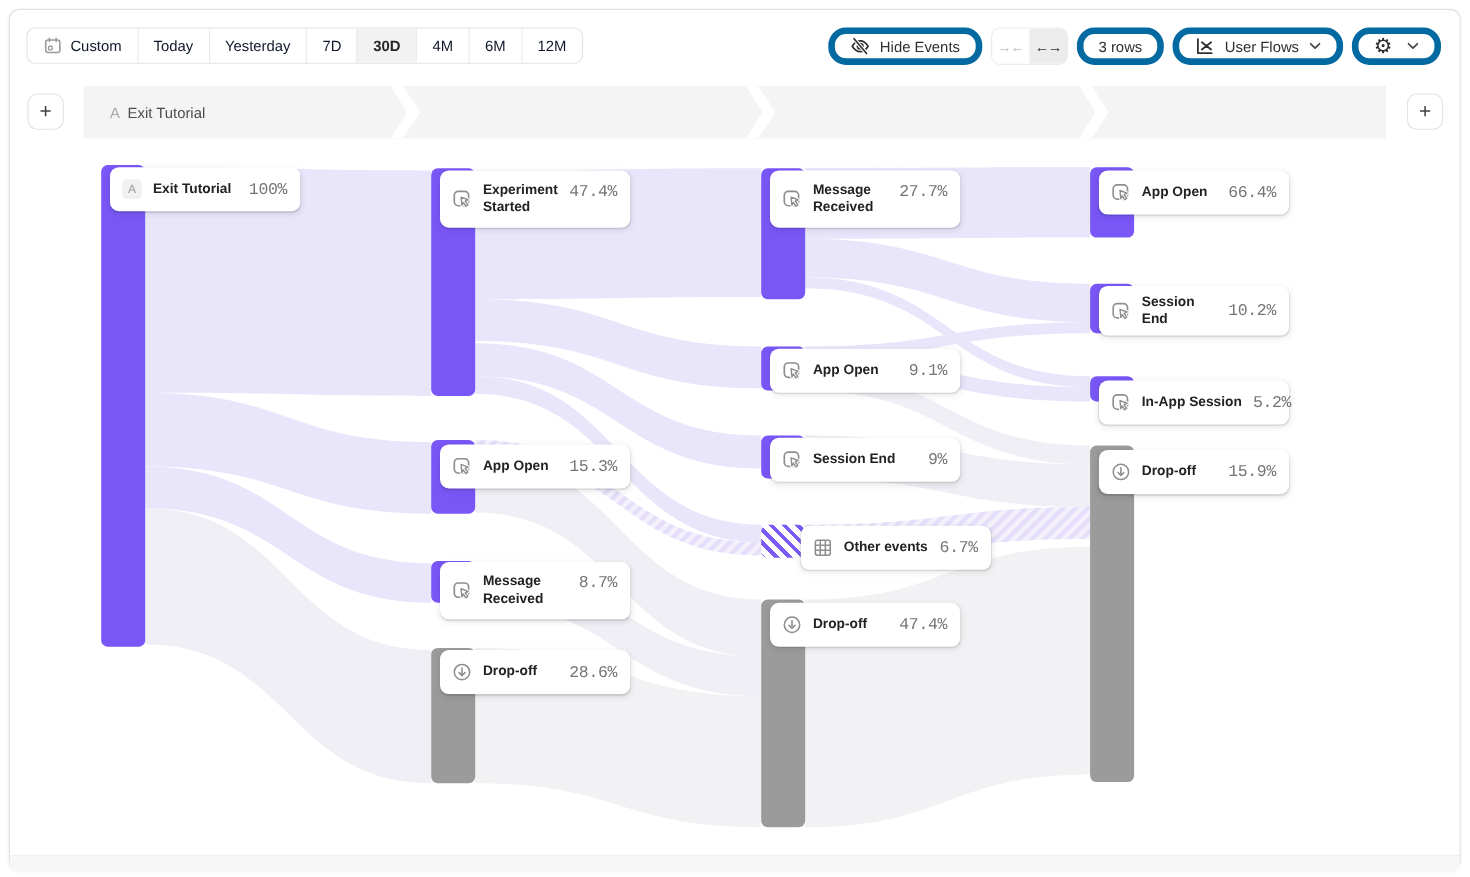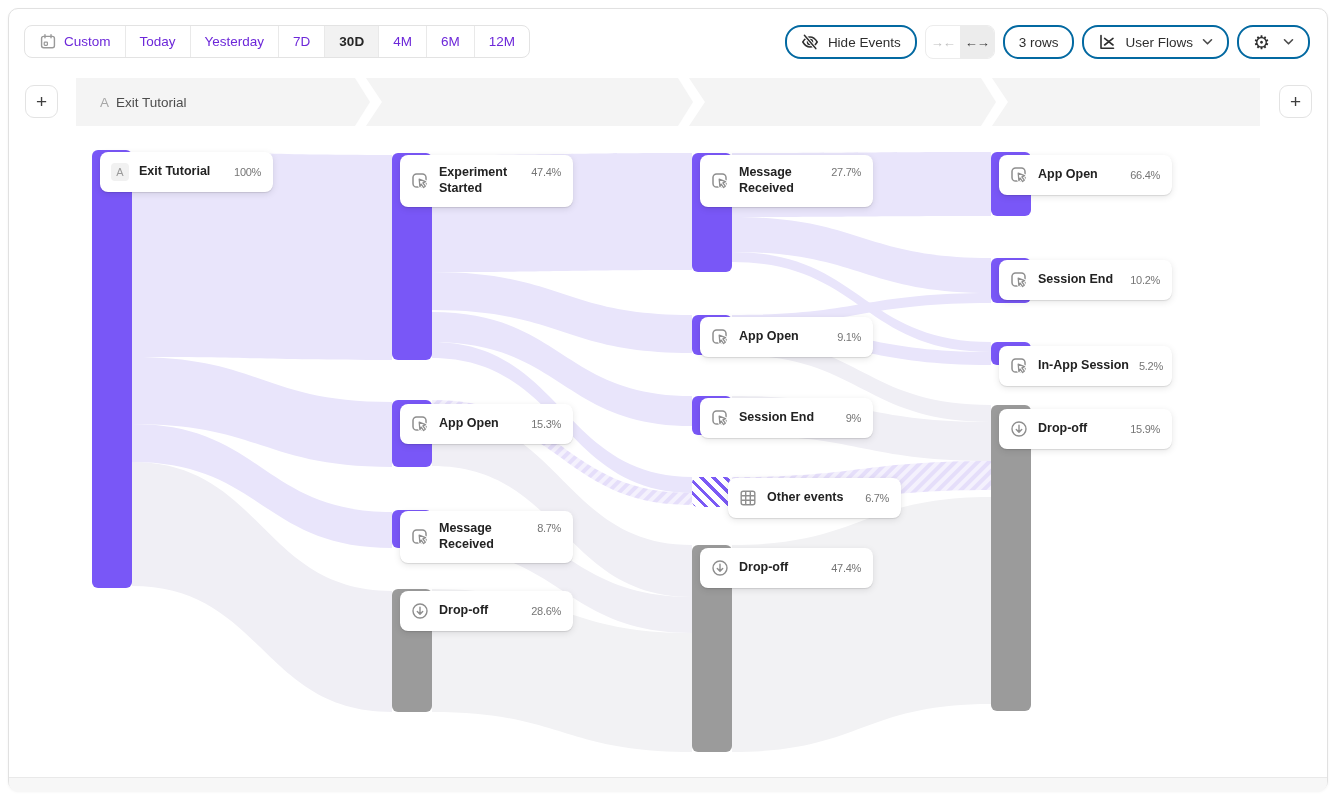--- a/index.html
+++ b/index.html
@@ -11,26 +11,26 @@
            background:#fff; border:1px solid #e1e1e1; border-radius:10px;
            box-shadow:0 1px 3px rgba(0,0,0,.05); }
   .footer-strip { position:absolute; left:9px; top:777px; width:1318px; height:15px;
            background:#f7f7f7; border-top:1px solid #e9e9e9; border-radius:0 0 9px 9px; z-index:4; }
 
   
   .toolbar-left { position:absolute; left:24px; top:25px; display:flex; align-items:center; z-index:5; }
   .seg-group { display:flex; align-items:stretch; height:33px; border:1px solid #e3e3e3;
                border-radius:8px; background:#fff; overflow:hidden; }
   .seg { display:flex; align-items:center; gap:7px; padding:0 14px; font-size:13.5px;
-         color:#6d28d9; cursor:pointer; border-left:1px solid #e9e9e9; white-space:nowrap; }
+         color:#0f172a; cursor:pointer; border-left:1px solid #e9e9e9; white-space:nowrap; }
   .seg:first-child { border-left:none; }
   .seg.active { background:#f2f2f2; color:#262626; font-weight:700; }
 
   .toolbar-right { position:absolute; right:26px; top:25px; display:flex; align-items:center; gap:8px; z-index:5; }
-  .tbtn { height:34px; border:2px solid #0369a1; border-radius:16px; background:#fff;
+  .tbtn { height:34px; border:6px solid #0369a1; border-radius:16px; background:#fff;
           display:flex; align-items:center; gap:9px; padding:0 14px; font-size:13.5px;
           color:#2e2e2e; cursor:pointer; white-space:nowrap; }
   .agroup { height:34px; border:1px solid #ececec; border-radius:8px; background:#fff;
             display:flex; overflow:hidden; }
   .acell { width:34px; display:flex; align-items:center; justify-content:center;
            font-size:13px; letter-spacing:-1px; color:#bdbdbd; cursor:pointer; }
   .acell.active { background:#ececec; color:#333; }
   .gear-glyph { font-size:19px; color:#2f2f2f; line-height:1; }
 
   
@@ -48,21 +48,21 @@
   #ribbons { position:absolute; left:0; top:0; z-index:1; pointer-events:none; }
   .bar { position:absolute; width:40px; border-radius:6px; z-index:2; }
   .bar.v { background:#7957f7; }
   .bar.g { background:#9b9b9b; }
   .bar.h { background:repeating-linear-gradient(45deg,#7b5af5 0 3.5px,#ffffff 3.5px 8.5px); }
 
   .node { position:absolute; width:173px; min-height:40px; background:#fff; border-radius:8px;
           box-shadow:0 1px 1px rgba(0,0,0,.10), 0 2px 7px rgba(0,0,0,.10);
           display:flex; align-items:center; gap:10px; padding:7px 12px 7px 11px; z-index:3; cursor:pointer; }
   .node .nlabel { flex:1; font-size:12.5px; font-weight:700; color:#222; line-height:1.25; }
-  .node .npct { font-family:Liberation Sans, sans-serif; font-size:11px; color:#757575;
+  .node .npct { font-family:Liberation Mono, monospace; font-size:15px; color:#757575;
                 letter-spacing:-0.3px; white-space:nowrap; }
   .node.tall { height:52px; }
   .node.tall .npct { align-self:flex-start; margin-top:4px; }
   .icn { width:18px; height:18px; flex:0 0 18px; color:#8e8e8e; }
   .abadge { width:18px; height:18px; flex:0 0 18px; background:#f1f1f1; border-radius:4px;
             display:flex; align-items:center; justify-content:center;
             font-size:11px; color:#9a9a9a; }
 </style>
 </head>
 <body>

